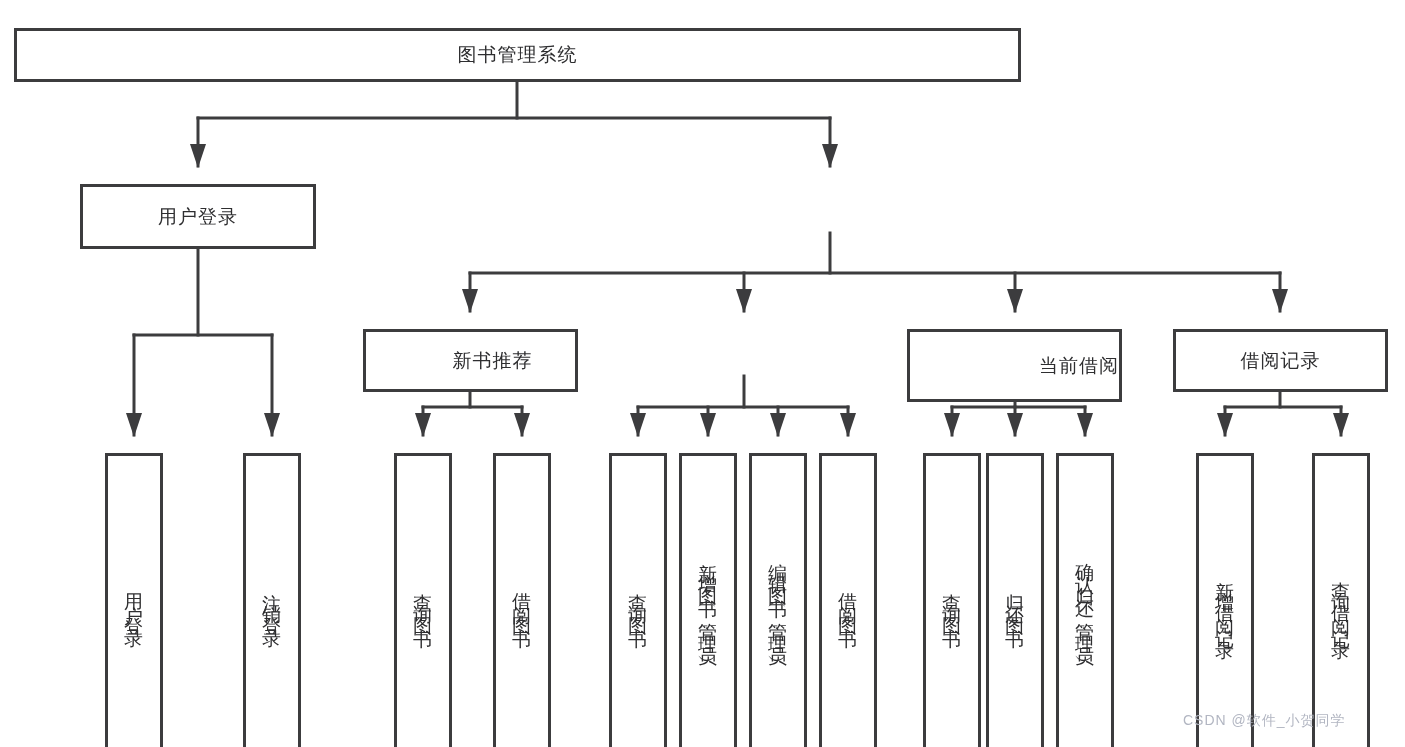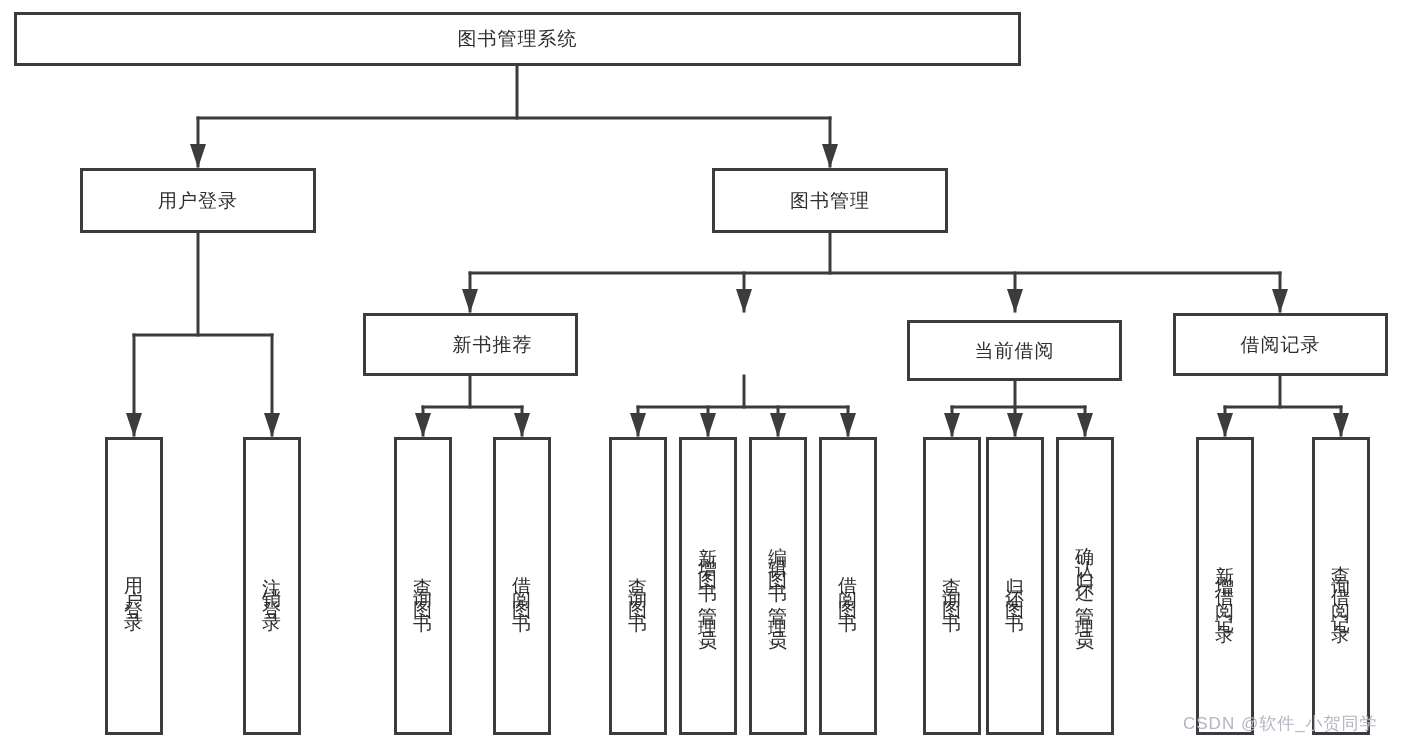--- a/index.html
+++ b/index.html
@@ -14,37 +14,38 @@
   .box{
     position:absolute;
     box-sizing:border-box;
     background:#ffffff;
     border:3px solid #3c3c3e;
     display:flex;align-items:center;justify-content:center;
     color:#2e2e30;
     font-size:19px;
     letter-spacing:1px;
     z-index:2;
+    margin-top:16px;
   }
   .leaf{
     z-index:2;
   }
   .leaf .vtext{
     writing-mode:vertical-rl;
     text-orientation:mixed;
     letter-spacing:12px;
     font-size:19px;
     line-height:1;
     color:#2e2e30;
     white-space:nowrap;
   }
   .watermark{
     position:absolute;
     left:1183px;top:712px;
-    font-size:17px;
+    font-size:14px;
     color:#b2b6c2;
     letter-spacing:1px;
     z-index:10;
     white-space:nowrap;
   }
 </style>
 </head>
 <body>
 
 <div id="stage">
@@ -115,28 +116,25 @@
     </g>
   </svg>
 
   <div class="box" style="left:14px;top:12px;width:1007px;height:54px;">
     <span>图书管理系统</span>
   </div>
 
   <div class="box" style="left:80px;top:168px;width:236px;height:65px;">
     <span>用户登录</span>
   </div>
-  <div class="box" style="left:712px;top:168px;width:236px;height:65px;">
-    <span>图书管理</span>
-  </div>
 
   <div class="box" style="left:363px;top:313px;width:215px;height:63px;padding-left:44px;">
     <span>新书推荐</span>
   </div>
-  <div class="box" style="left:907px;top:320px;width:215px;height:61px;">
+  <div class="box" style="left:907px;top:313px;width:215px;height:73px;justify-content:flex-end;">
     <span>当前借阅</span>
   </div>
   <div class="box" style="left:1173px;top:313px;width:215px;height:63px;align-items:center;">
     <span>借阅记录</span>
   </div>
 
   <div class="box leaf" style="left:105px;top:437px;width:58px;height:298px;">
     <span class="vtext">用户登录</span>
   </div>
   <div class="box leaf" style="left:243px;top:437px;width:58px;height:298px;">

